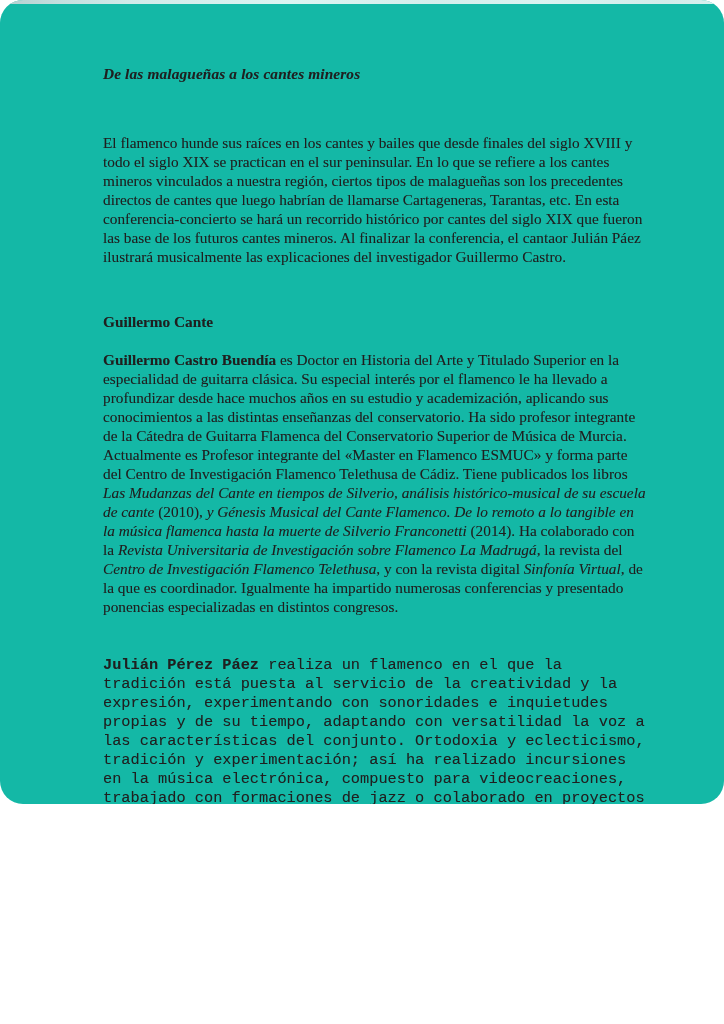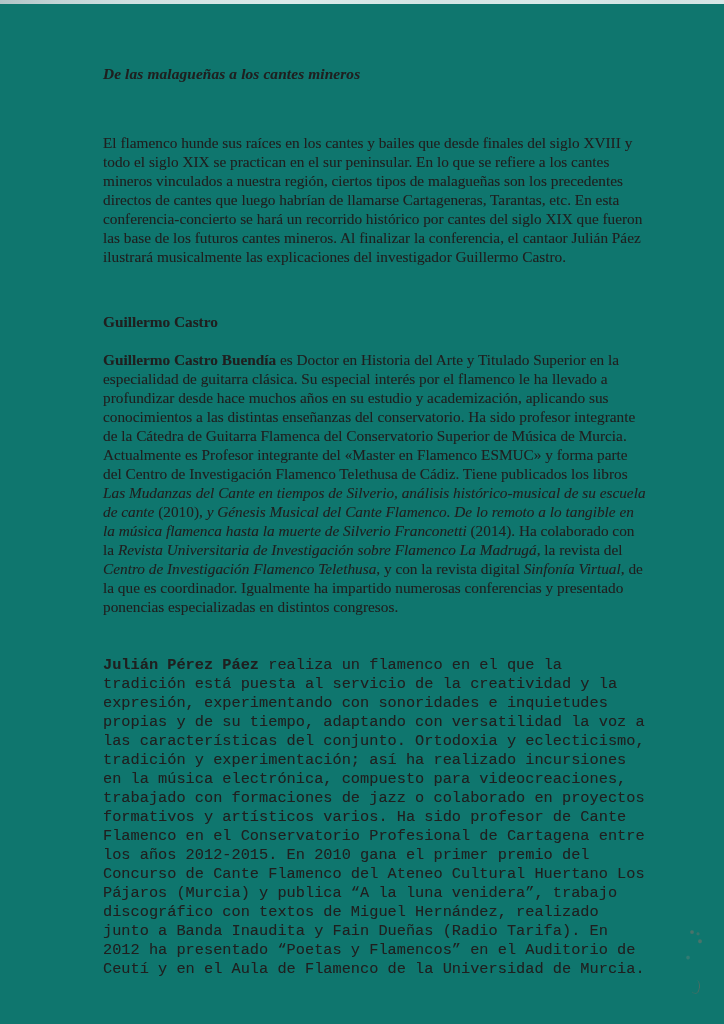--- a/index.html
+++ b/index.html
@@ -3,25 +3,26 @@
 <meta charset="utf-8">
 <style>
   html, body {
     margin: 0;
     padding: 0;
     background: #ffffff;
   }
   .sheet {
     position: relative;
     width: 724px;
-    height: 1024px;
-    background: #0f766e;
+    height: 804px;
+    background: #14b8a6;
     overflow: hidden;
     font-family: "Liberation Serif", serif;
     color: #1f1f1f;
+    border-radius: 23px;
   }
   
   .top-edge {
     position: absolute;
     top: 0; left: 0;
     width: 100%;
     height: 4px;
     background: linear-gradient(to right,
       #cfd2d6 0%, #e3e5e8 8%, #f2f3f5 18%, #ffffff 40%,
       #f6f7f8 60%, #fdfdfe 75%, #f4f5f6 92%, #fbfbfc 100%);
@@ -84,21 +85,21 @@
 <div class="sheet">
 
   <div class="top-edge"></div>
 
   <div class="content">
 
     <h1 class="doc-title">De las malagueñas a los cantes mineros</h1>
 
     <p class="para intro"><span>El flamenco hunde sus raíces en los cantes y bailes que desde finales del siglo XVIII y todo el siglo XIX se practican en el sur peninsular. En lo que se refiere a los cantes mineros vinculados a nuestra región, ciertos tipos de malagueñas son los precedentes directos de cantes que luego habrían de llamarse Cartageneras, Tarantas, etc. En esta conferencia-concierto se hará un recorrido histórico por cantes del siglo XIX que fueron las base de los futuros cantes mineros. Al finalizar la conferencia, el cantaor Julián Páez ilustrará musicalmente las explicaciones del investigador Guillermo Castro.</span></p>
 
-    <h2 class="heading gc">Guillermo Castro</h2>
+    <h2 class="heading gc">Guillermo Cante</h2>
 
     <p class="para gc-bio"><span class="b">Guillermo Castro Buendía</span><span> es Doctor en Historia del Arte y Titulado Superior en la especialidad de guitarra clásica. Su especial interés por el flamenco le ha llevado a profundizar desde hace muchos años en su estudio y academización, aplicando sus conocimientos a las distintas enseñanzas del conservatorio. Ha sido profesor integrante de la Cátedra de Guitarra Flamenca del Conservatorio Superior de Música de Murcia. Actualmente es Profesor integrante del «Master en Flamenco ESMUC» y forma parte del Centro de Investigación Flamenco Telethusa de Cádiz. Tiene publicados los libros </span><span class="i">Las Mudanzas del Cante en tiempos de Silverio, análisis histórico-musical de su escuela de cante</span><span> (2010), </span><span class="i">y Génesis Musical del Cante Flamenco. De lo remoto a lo tangible en la música flamenca hasta la muerte de Silverio Franconetti</span><span> (2014). Ha colaborado con la </span><span class="i">Revista Universitaria de Investigación sobre Flamenco La Madrugá</span><span>, la revista del </span><span class="i">Centro de Investigación Flamenco Telethusa</span><span>, y con la revista digital </span><span class="i">Sinfonía Virtual</span><span>, de la que es coordinador. Igualmente ha impartido numerosas conferencias y presentado ponencias especializadas en distintos congresos.</span></p>
 
 
     <p class="para jp-bio"><span class="b">Julián Pérez Páez</span><span> realiza un flamenco en el que la tradición está puesta al servicio de la creatividad y la expresión, experimentando con sonoridades e inquietudes propias y de su tiempo, adaptando con versatilidad la voz a las características del conjunto. Ortodoxia y eclecticismo, tradición y experimentación; así ha realizado incursiones en la música electrónica, compuesto para videocreaciones, trabajado con formaciones de jazz o colaborado en proyectos formativos y artísticos varios. Ha sido profesor de Cante Flamenco en el Conservatorio Profesional de Cartagena entre los años 2012-2015. En 2010 gana el primer premio del Concurso de Cante Flamenco del Ateneo Cultural Huertano Los Pájaros (Murcia) y publica “A la luna venidera”, trabajo discográfico con textos de Miguel Hernández, realizado junto a Banda Inaudita y Fain Dueñas (Radio Tarifa). En 2012 ha presentado “Poetas y Flamencos” en el Auditorio de Ceutí y en el Aula de Flamenco de la Universidad de Murcia.</span></p>
 
   </div>
 
   <div class="smudge-speckles"></div>
   <div class="smudge-squiggle"></div>

